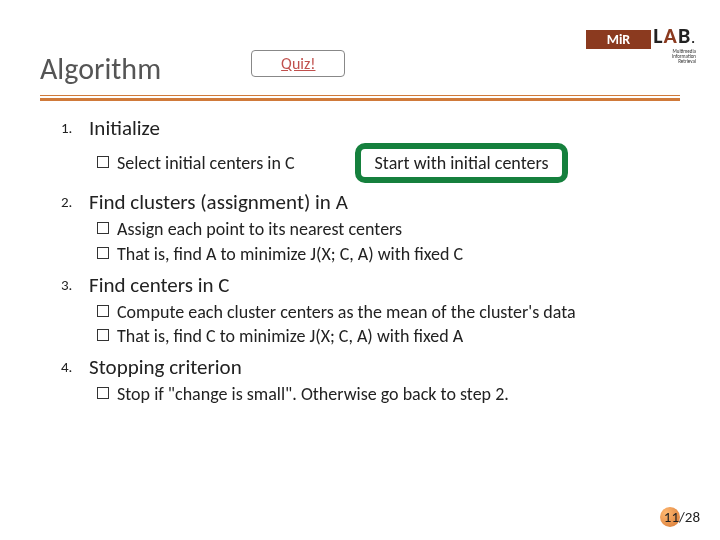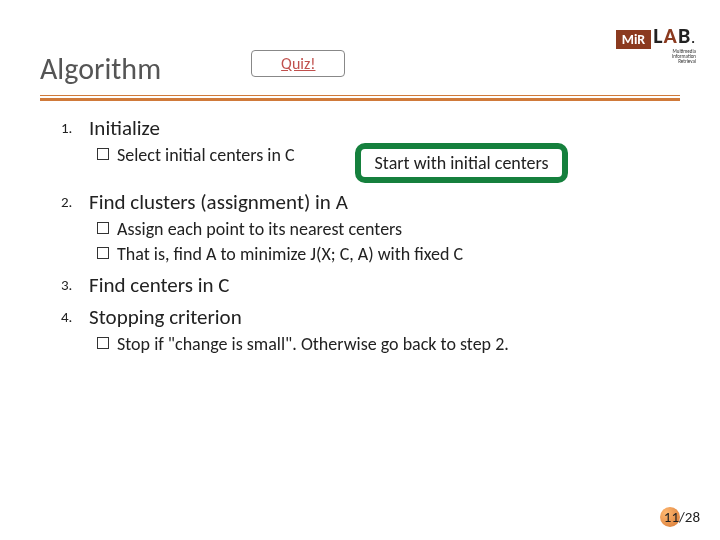--- a/index.html
+++ b/index.html
@@ -43,21 +43,21 @@
     display: flex;
     flex-direction: column;
     align-items: center;
     margin-right: 2px;
   }
   .logo-mir-top {
     background: #8b3a1f;
     color: #fff;
     font-weight: bold;
     font-size: 14px;
-    padding: 1px 6px;
+    padding: 1px 21px;
   }
   .logo-lab {
     font-size: 22px;
     font-weight: 900;
     letter-spacing: 1px;
     color: #222;
   }
   .logo-lab .a { color: #8b3a1f; }
   .logo-sub {
     font-size: 5px;
@@ -102,20 +102,21 @@
     display: inline-block;
     width: 12px;
     height: 12px;
     border: 1px solid #333;
     margin-right: 8px;
     margin-top: 5px;
     flex-shrink: 0;
   }
   .step1-row {
     display: flex;
+    align-items: center;
     gap: 40px;
   }
   .callout {
     border: 6px solid #15803d;
     border-radius: 10px;
     padding: 2px 14px;
     font-size: 18px;
     color: #222;
     background: #fff;
     white-space: nowrap;
@@ -195,20 +196,30 @@
         <div class="sub-row">
           <span class="checkbox"></span>
           <span>That is, find A to minimize J(X; C, A) with fixed C</span>
         </div>
       </div>
     </li>
 
     <li>
       <span class="num">3.</span>
       <span class="step-title">Find centers in C</span>
+      <div class="sub">
+        <div class="sub-row">
+          <span class="checkbox"></span>
+          <span>Compute each cluster centers as the mean of the cluster's data</span>
+        </div>
+        <div class="sub-row">
+          <span class="checkbox"></span>
+          <span>That is, find C to minimize J(X; C, A) with fixed A</span>
+        </div>
+      </div>
     </li>
 
     <li>
       <span class="num">4.</span>
       <span class="step-title">Stopping criterion</span>
       <div class="sub">
         <div class="sub-row">
           <span class="checkbox"></span>
           <span>Stop if "change is small". Otherwise go back to step 2.</span>
         </div>

